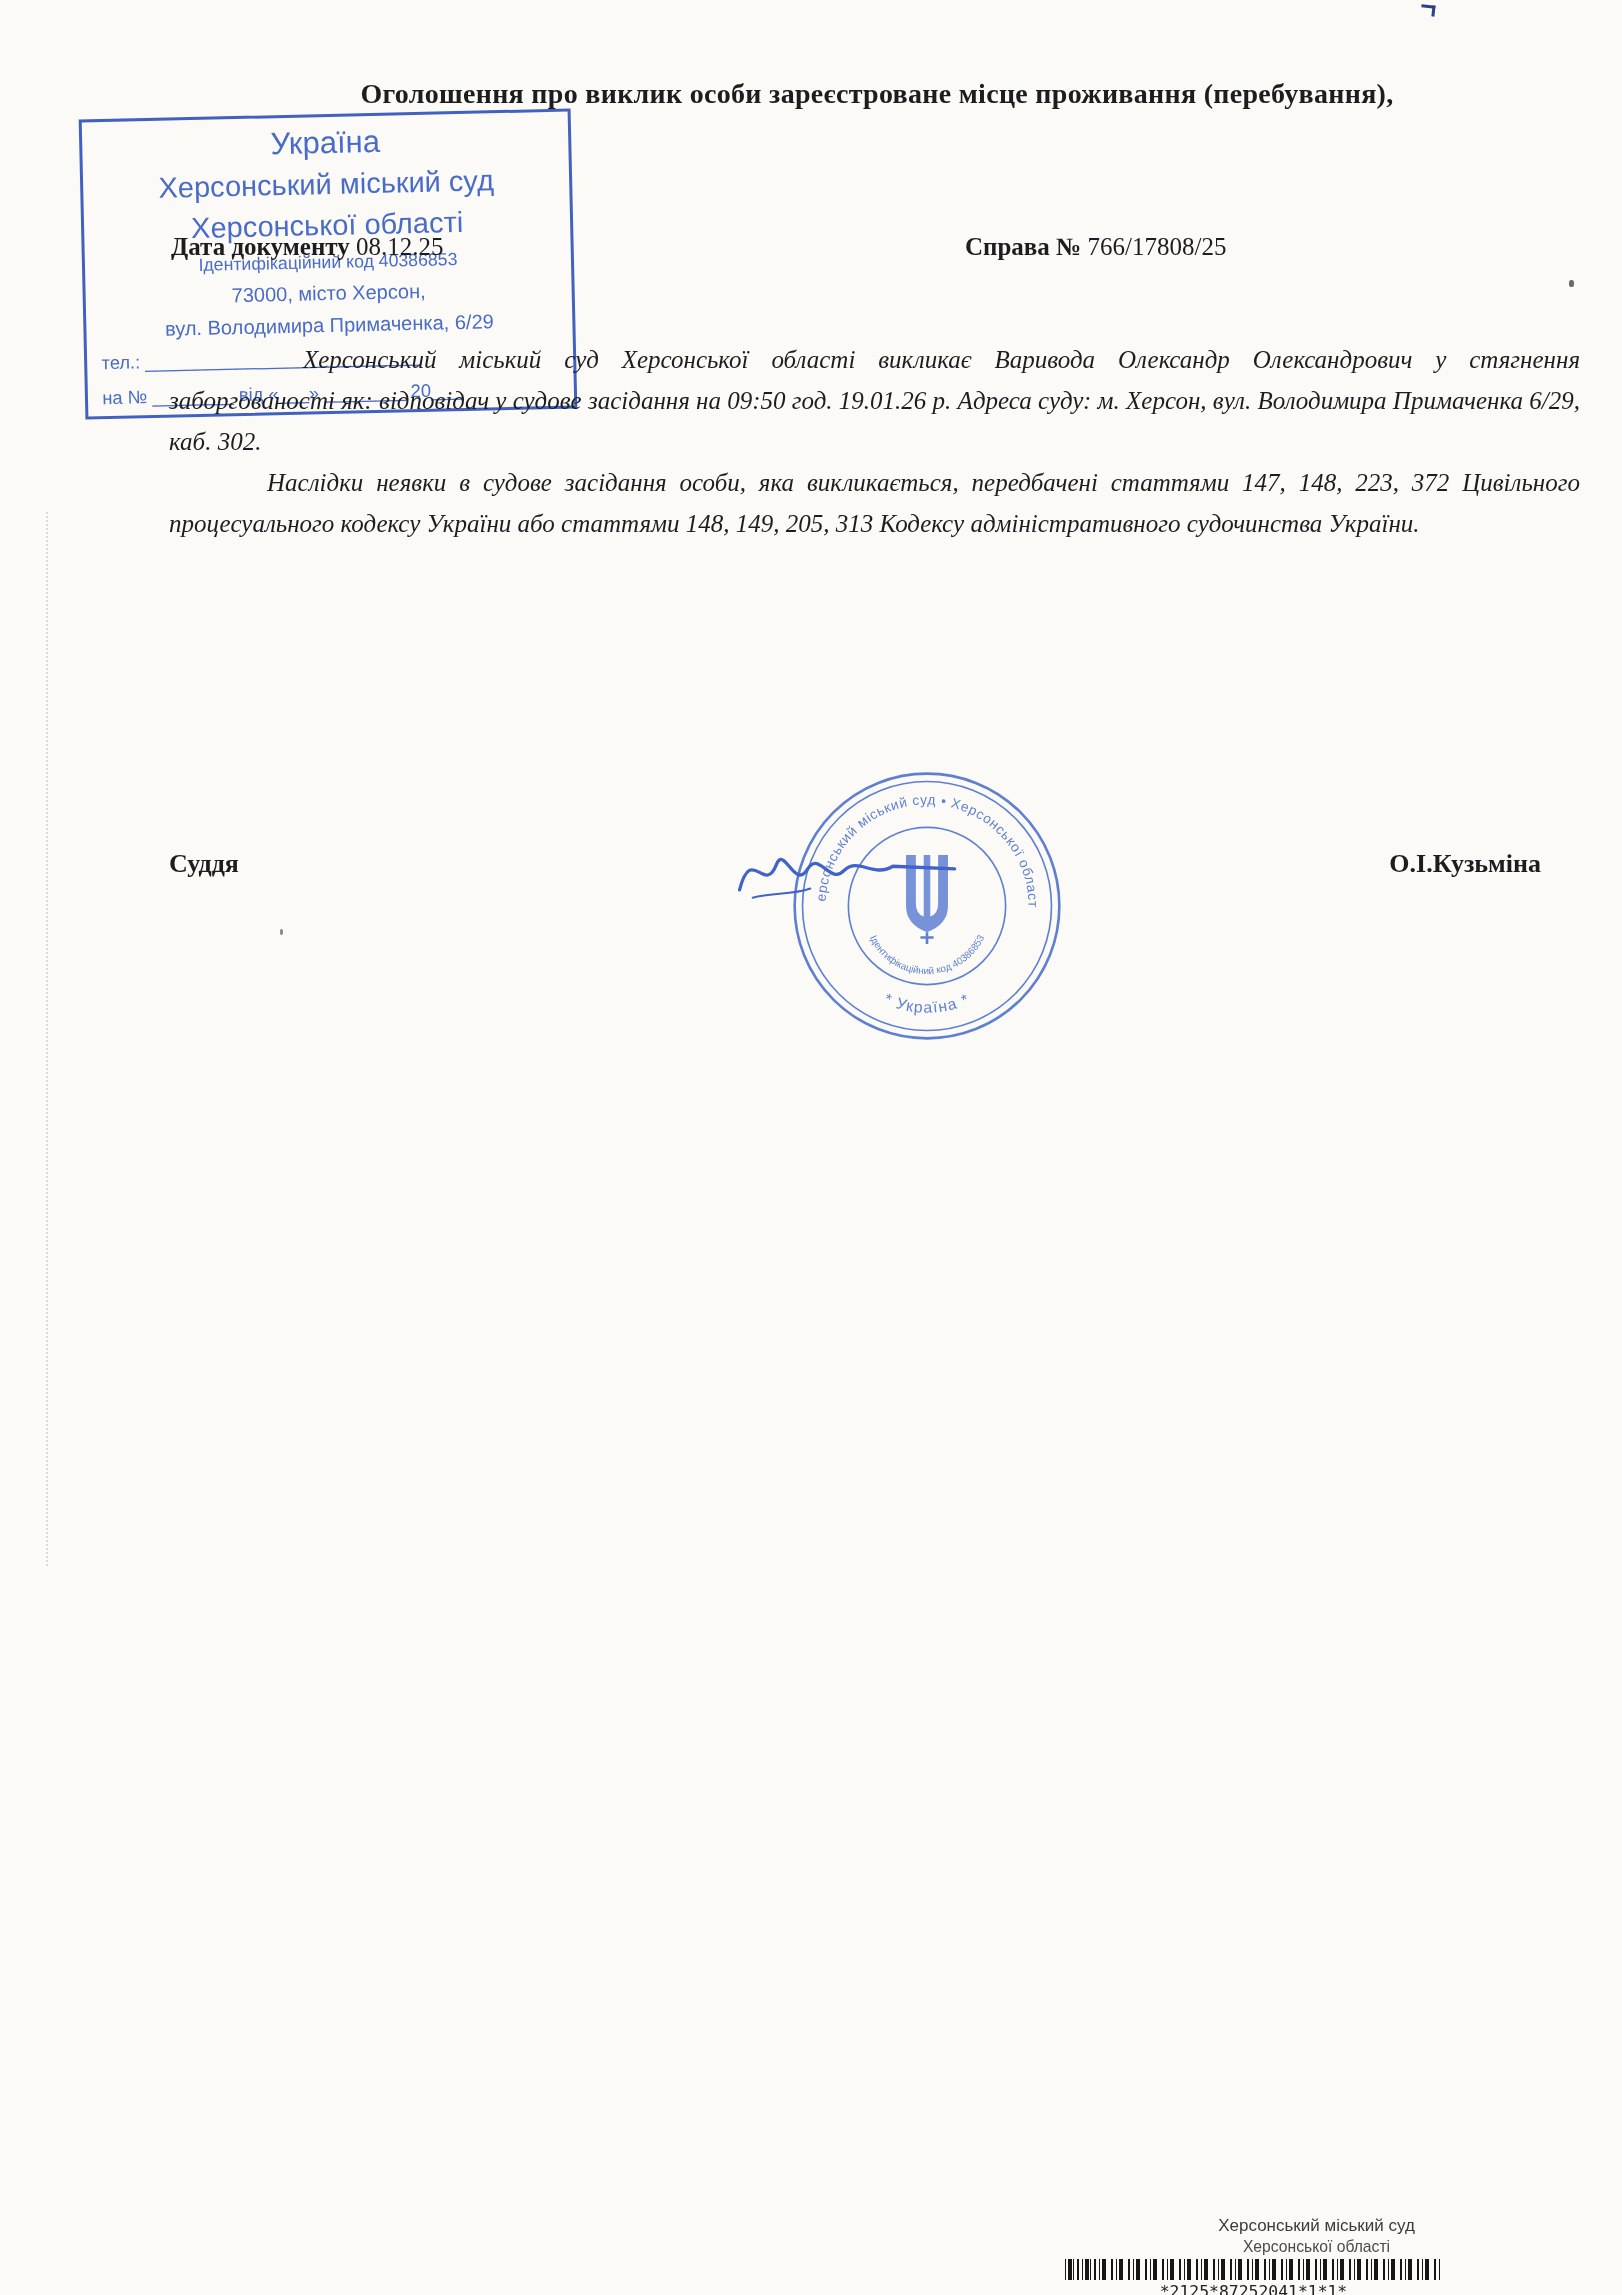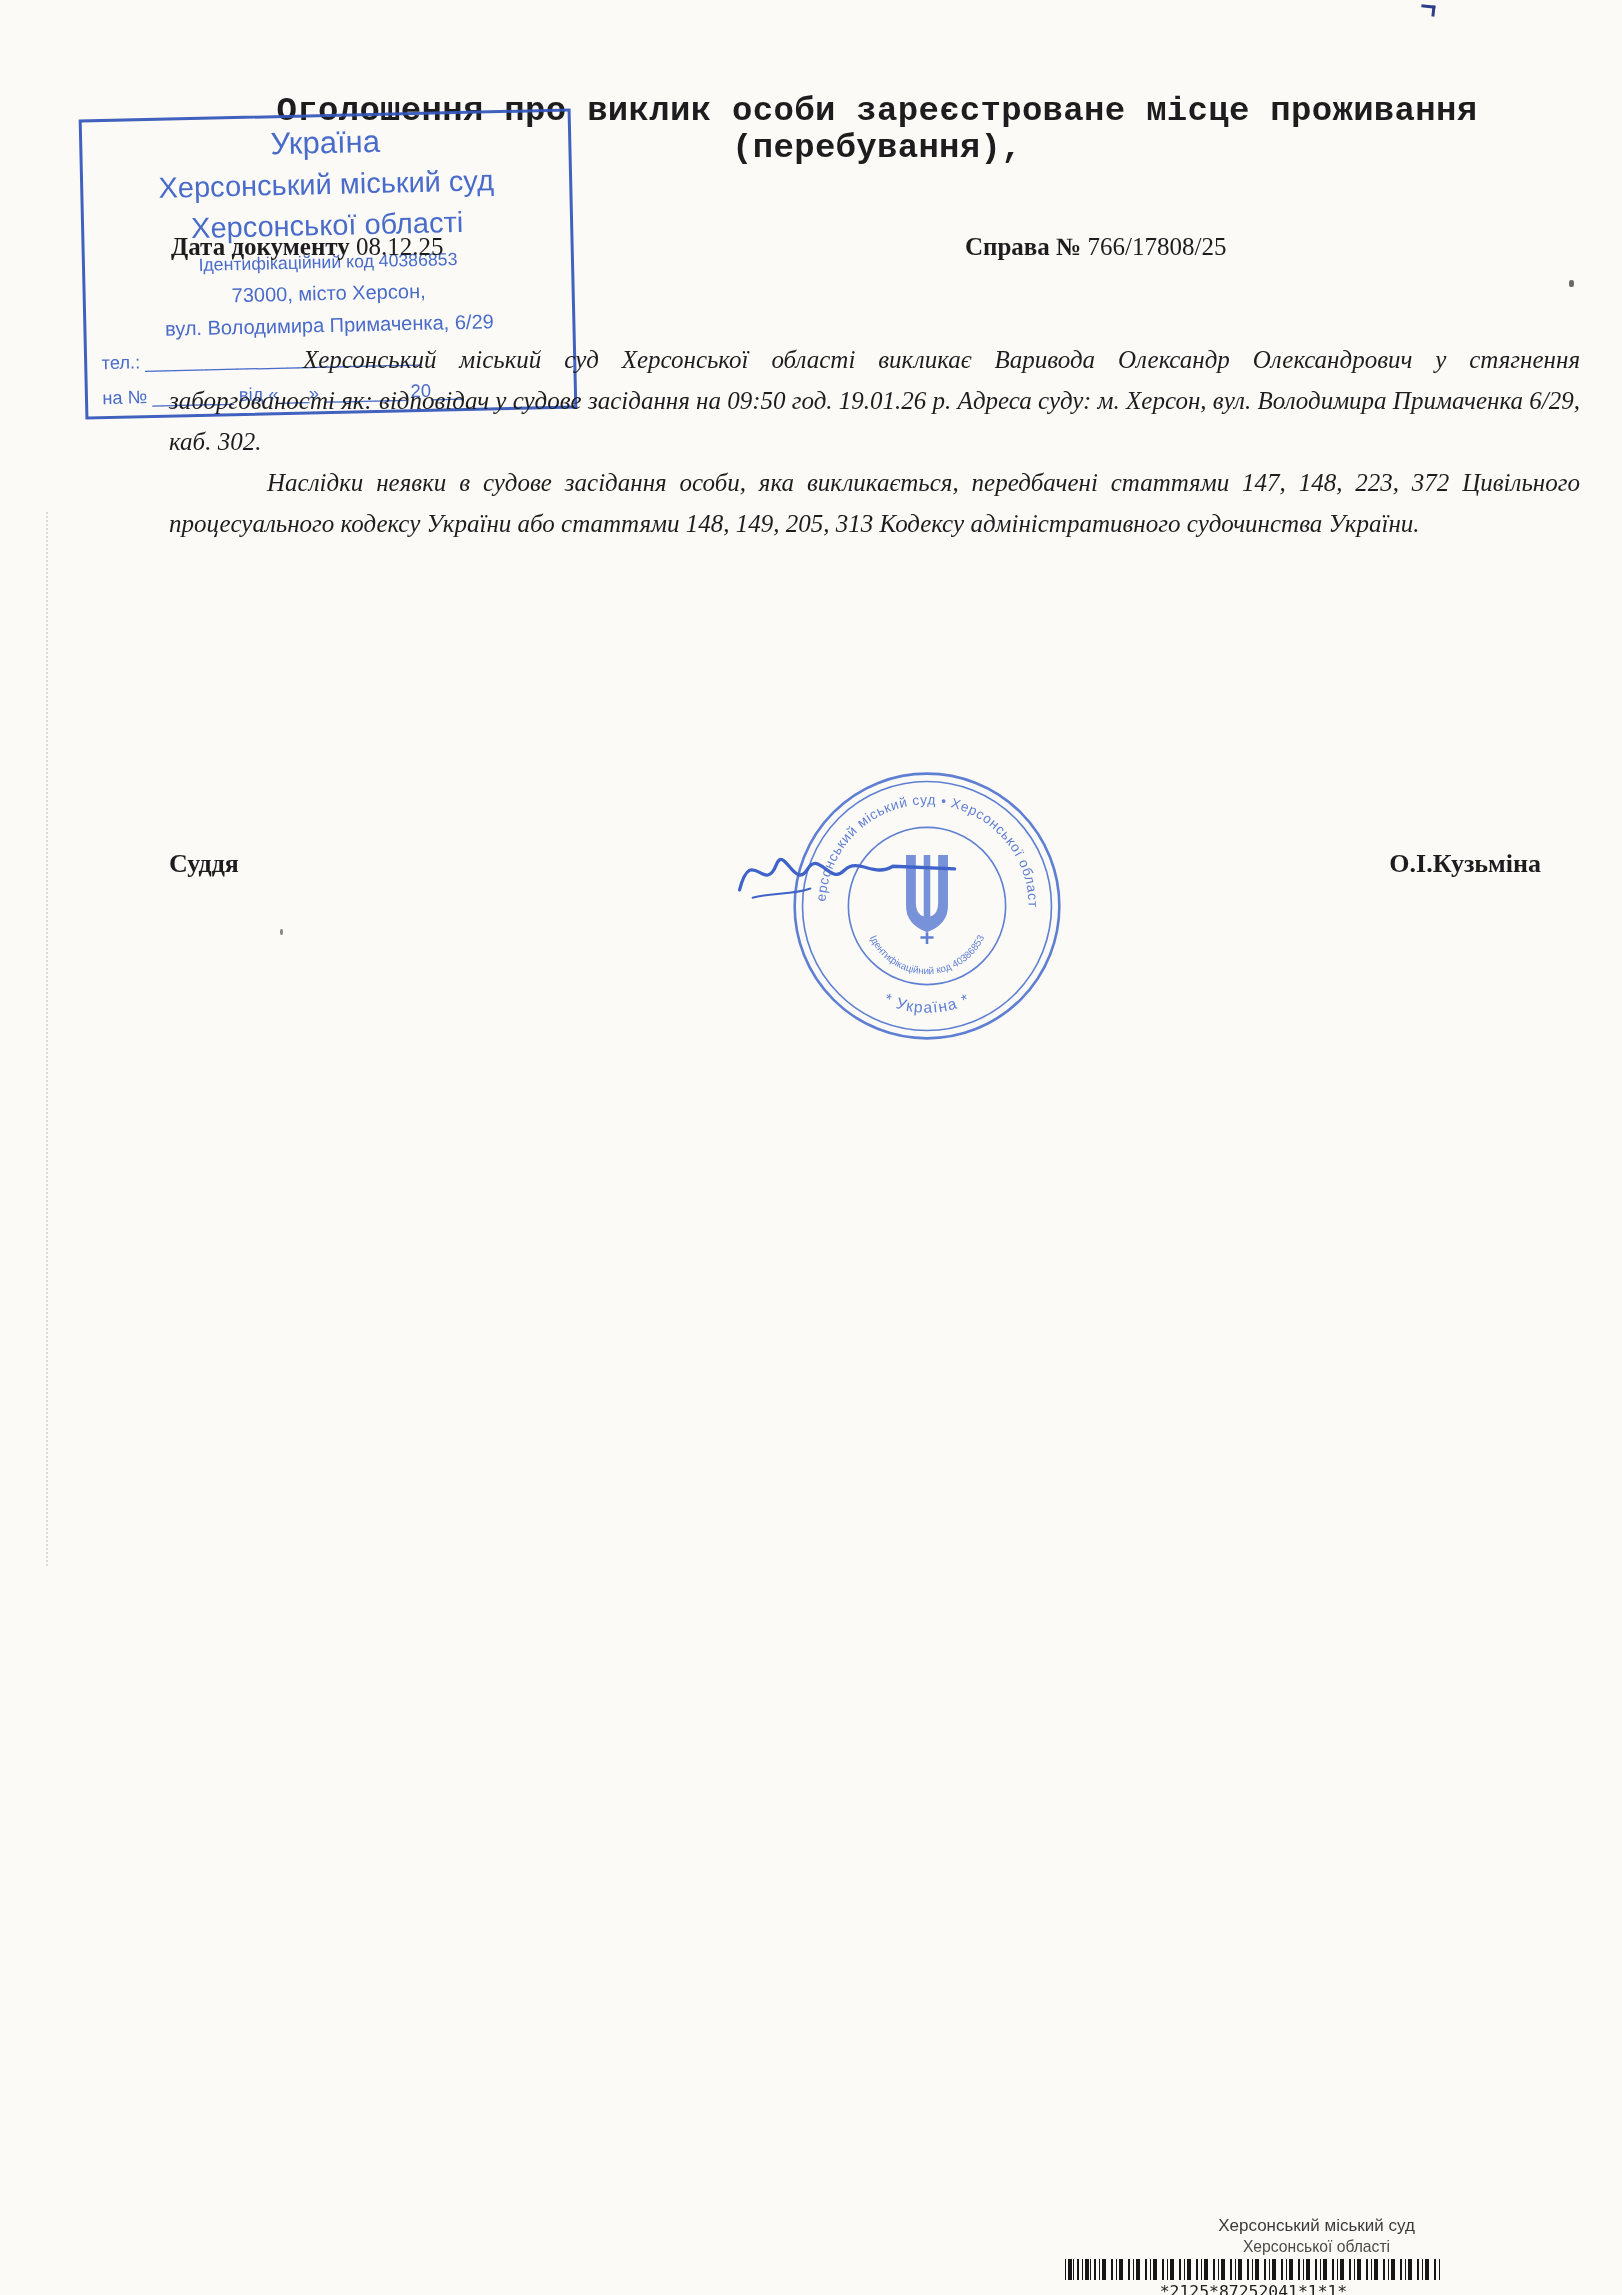--- a/index.html
+++ b/index.html
@@ -6,24 +6,23 @@
   html, body { width:1623px; height:2295px; }
   body { font-family:"Liberation Serif", serif; background:#e9e8e4; }
 
   .page {
     position:relative; width:1623px; height:2295px;
     background:#fbfaf6; overflow:hidden; color:#1d1d1f;
   }
 
   
   .title {
-    position:absolute; top:93px; left:216px; width:1322px;
-    text-align:center; font-weight:bold; font-size:34px; line-height:37px;
+    position:absolute; top:75px; left:216px; width:1322px;
+    text-align:center; font-weight:bold; font-size:28px; line-height:37px;
     letter-spacing:0.3px;
-    font-family:Liberation Mono, monospace;
   }
 
   
   .corner-stamp {
     position:absolute; left:82px; top:114px; width:492px; height:300px;
     border:3.3px solid #3456bb; transform:rotate(-1.3deg);
     color:#3c61c7; font-family:"Liberation Sans", sans-serif;
     text-align:center; padding:7.9px 14.4px 5.2px; z-index:1; opacity:.93;
     display:flex; flex-direction:column; justify-content:space-between;
   }

